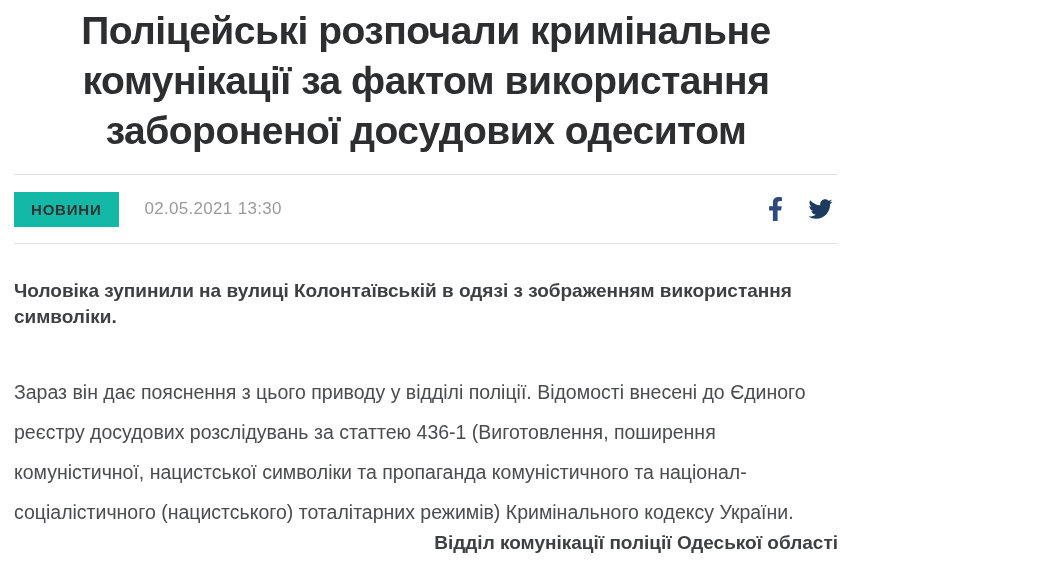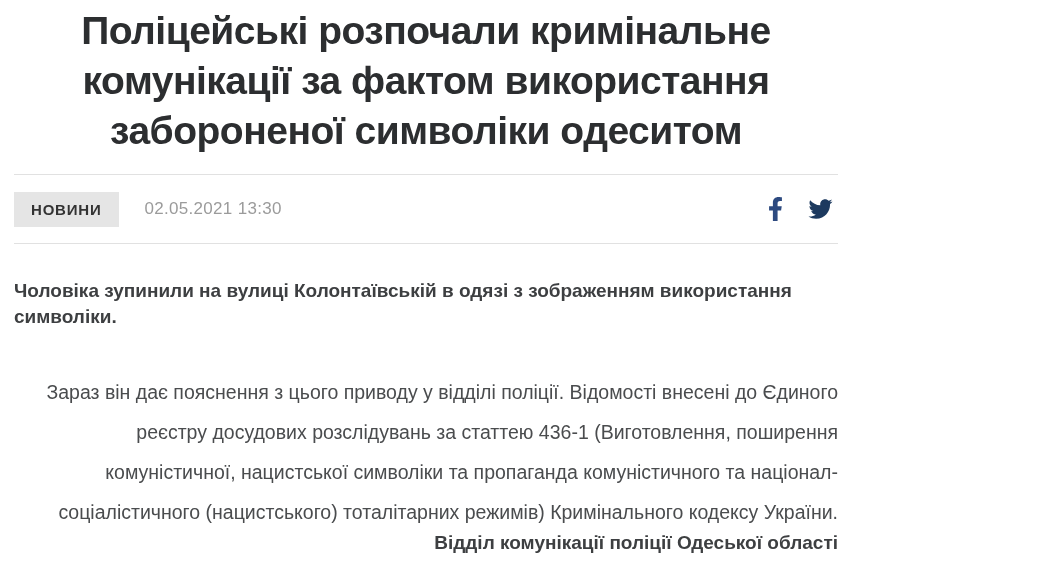--- a/index.html
+++ b/index.html
@@ -29,21 +29,21 @@
   .headline .hl-line { display: block; }
   .meta-row {
     margin-top: 18px;
     border-top: 1px solid #e1e1e1;
     border-bottom: 1px solid #e1e1e1;
     height: 70px;
     display: flex;
     align-items: center;
   }
   .category-badge {
-    background: #e5e5e5;
+    background: #14b8a6;
     color: #333333;
     font-size: 15px;
     font-weight: bold;
     letter-spacing: 0.8px;
     padding: 9px 17px;
     text-decoration: none;
     display: inline-block;
     cursor: pointer;
   }
   .publish-date {
@@ -76,39 +76,38 @@
     font-weight: bold;
     color: #3d3f41;
   }
   .body-paragraph {
     margin-top: 42px;
     font-size: 19.5px;
     line-height: 40px;
     font-weight: 400;
     color: #4a4c4e;
     max-width: 1000px;
-    text-align: right;
   }
   .source-attribution {
     text-align: right;
     font-size: 19px;
     font-weight: bold;
     color: #3d3f41;
   }
 </style>
 </head>
 <body>
 
 <div class="page">
   <article class="article">
 
     <h1 class="headline">
       <span class="hl-line">Поліцейські розпочали кримінальне</span>
       <span class="hl-line">комунікації за фактом використання</span>
-      <span class="hl-line">забороненої символіки одеситом</span>
+      <span class="hl-line">забороненої досудових одеситом</span>
     </h1>
 
     <div class="meta-row">
       <a class="category-badge">НОВИНИ</a>
       <span class="publish-date">02.05.2021 13:30</span>
       <span class="meta-spacer"></span>
       <div class="share-buttons">
         <button class="share-btn" title="">
           <span>
             <svg width="15" height="26" viewBox="0 0 320 512" aria-hidden="true">

